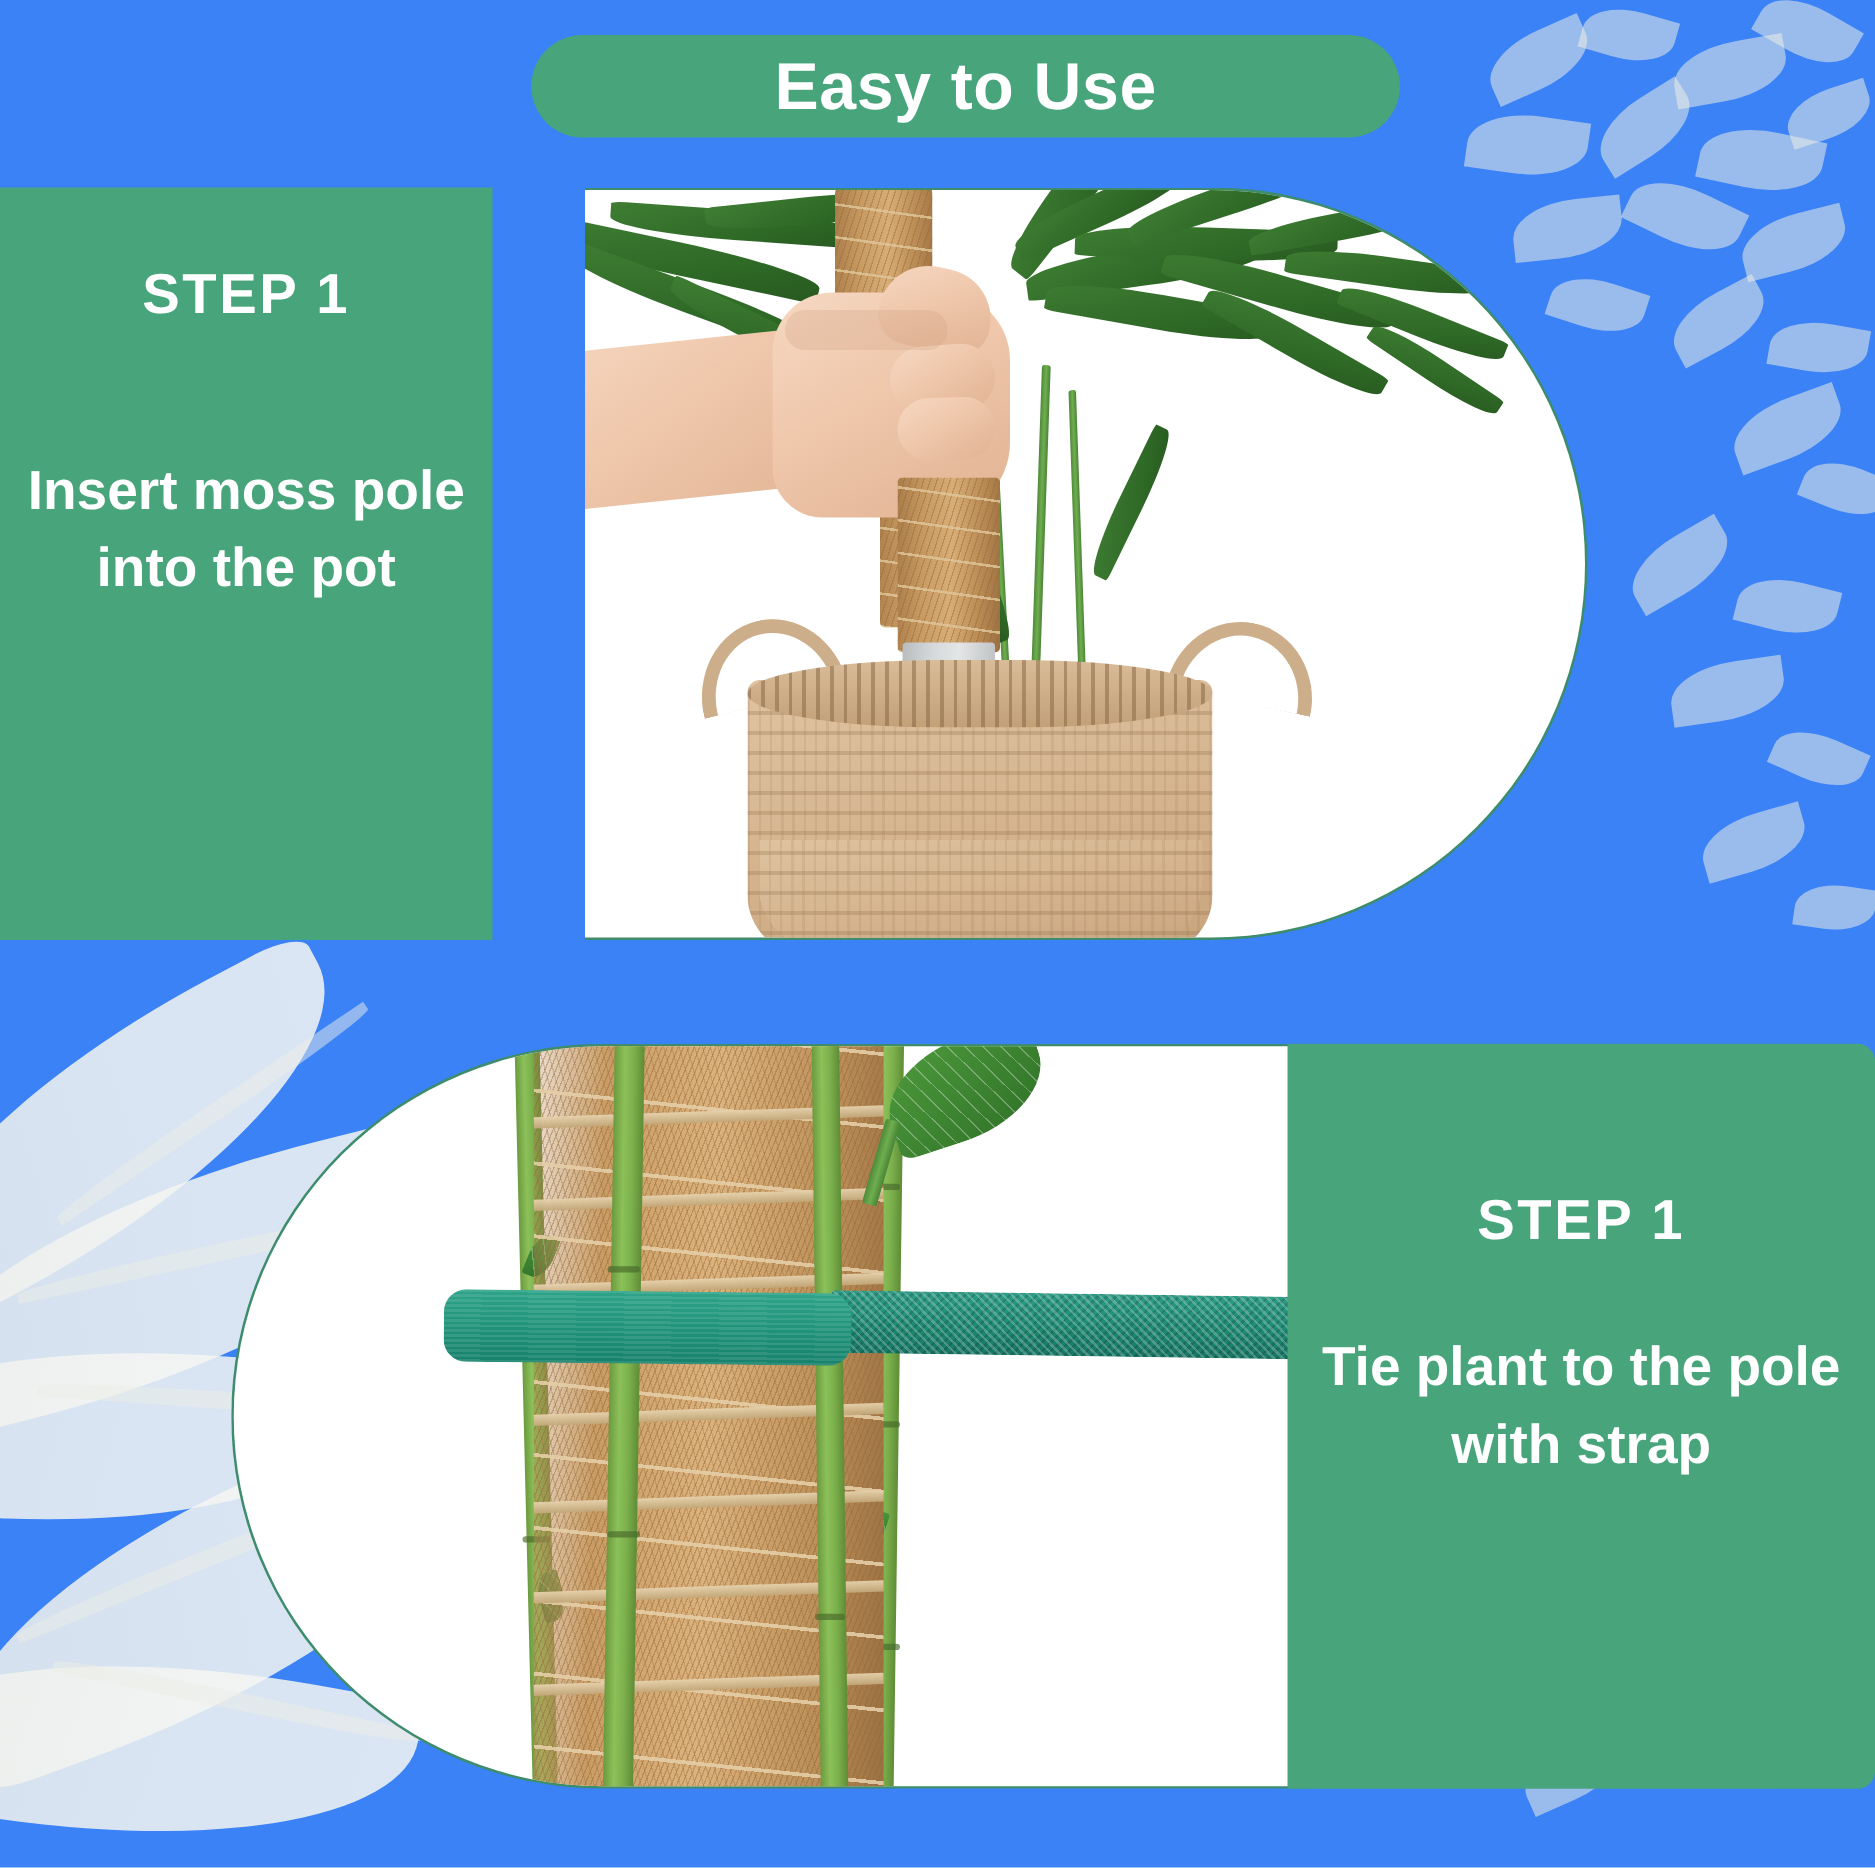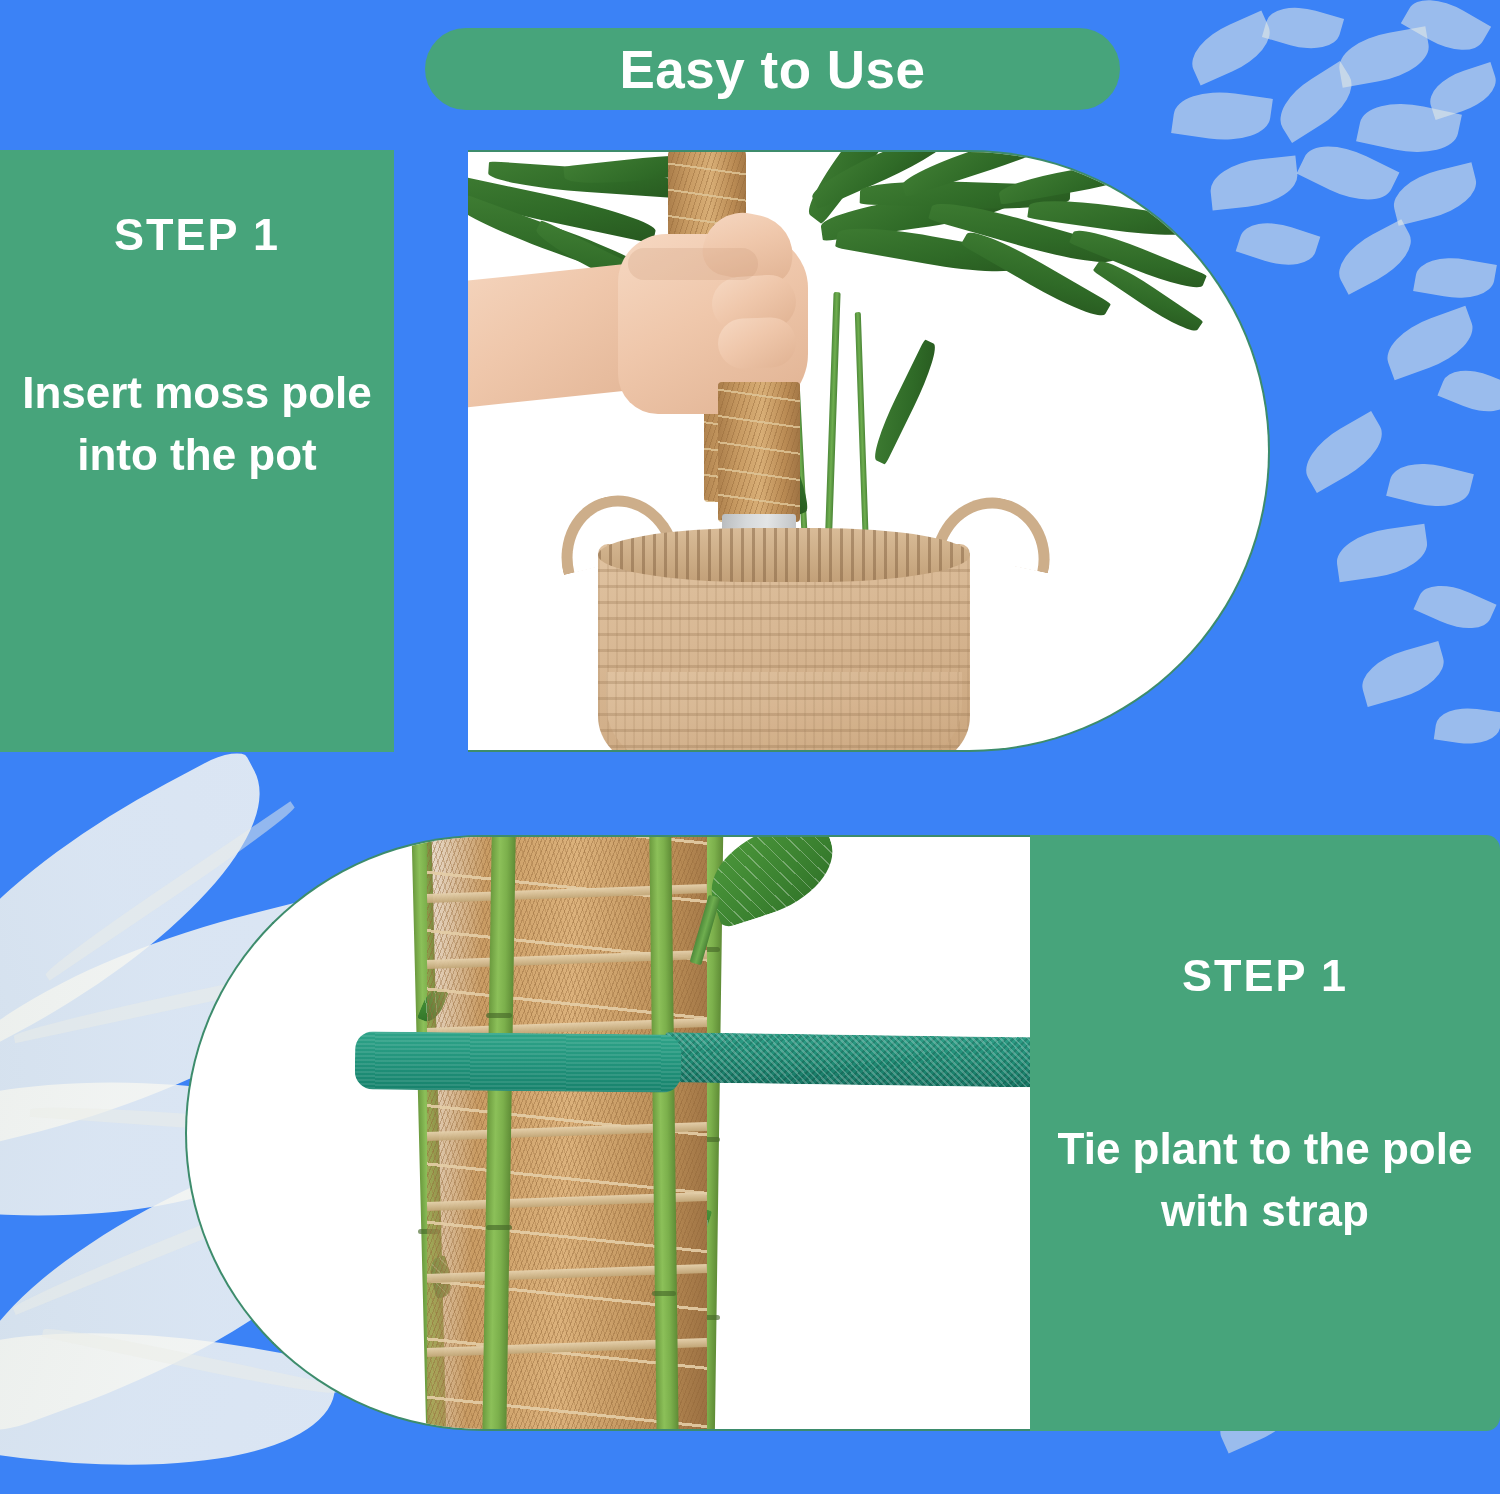--- a/index.html
+++ b/index.html
@@ -109,21 +109,21 @@
   #step2-photo {
     left:0px; top:0px; width:860px; height:596px;
     border-radius:298px 0 0 298px;
     border-right:none;
   }
   #step2-panel {
     left:845px; top:0; width:470px; height:596px;
     border-radius:0 14px 14px 0;
   }
   #step2-panel .step-kicker { margin-top:118px; }
-  #step2-panel .step-caption { margin-top:120px; width:440px; }
+  #step2-panel .step-caption { margin-top:65px; width:440px; }
 
   
   .ph { position:absolute; }
 
   
   .pole-body {
     position:absolute;
     background:
       repeating-linear-gradient(8deg,
         rgba(222,196,150,.85) 0px, rgba(222,196,150,.85) 2px,

